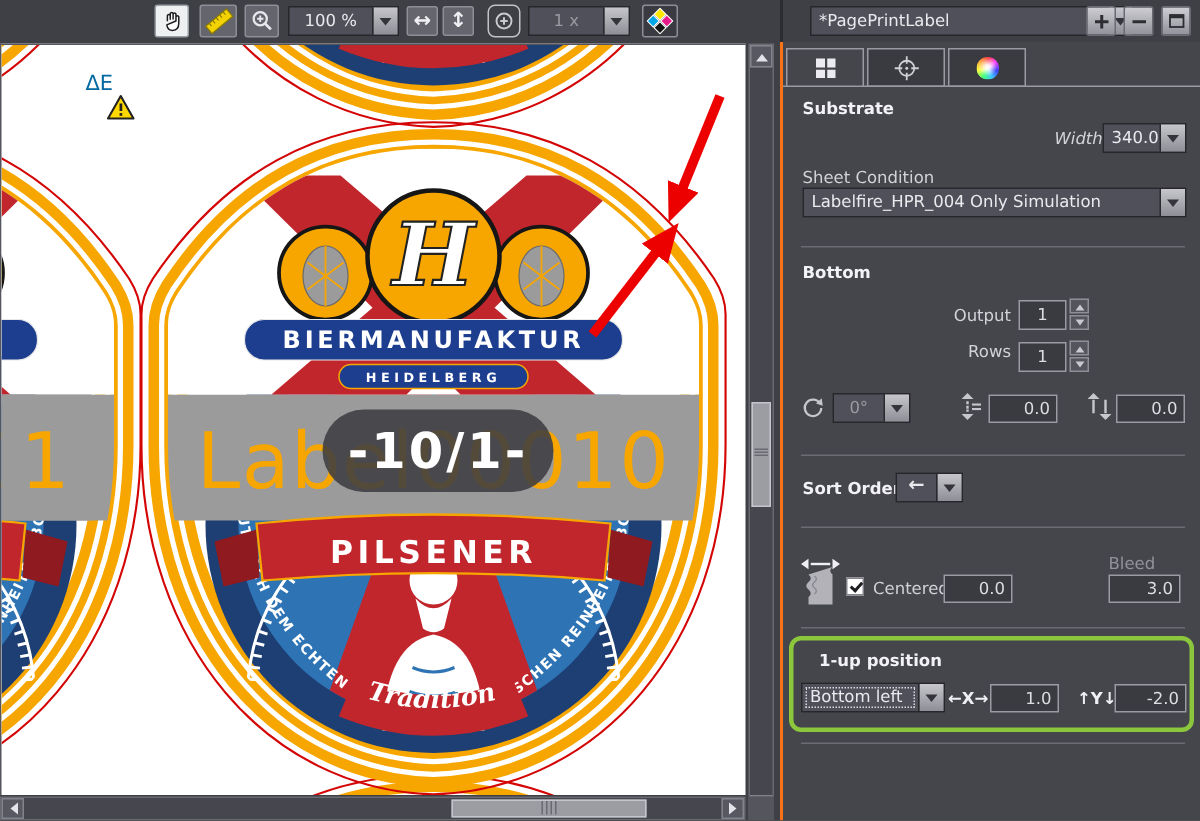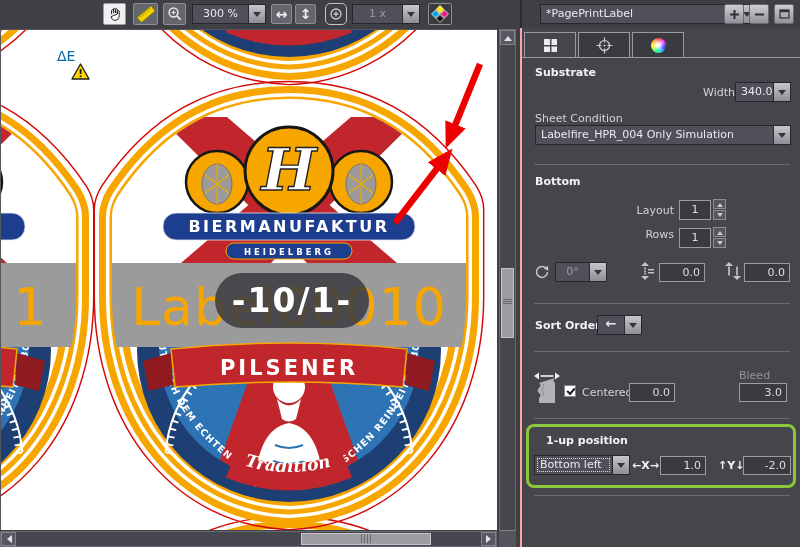--- a/index.html
+++ b/index.html
@@ -60,21 +60,21 @@
   .sthumb { position:absolute; background:#9b9da3; border:1px solid #c4c6cc; }
   .gripv { width:9px; height:1px; background:#6a6a72; margin:1px auto; }
   .griph { width:1px; height:9px; background:#6a6a72; margin:0 1px; display:inline-block; }
   .t-up{width:0;height:0;border:4px solid transparent;border-bottom:5px solid #e3e3e9;margin-bottom:3px;}
   .t-dn{width:0;height:0;border:4px solid transparent;border-top:5px solid #e3e3e9;margin-top:3px;}
   .t-lf{width:0;height:0;border:4px solid transparent;border-right:5px solid #e3e3e9;margin-right:3px;}
   .t-rt{width:0;height:0;border:4px solid transparent;border-left:5px solid #e3e3e9;margin-left:3px;}
 
   
   #panel { position:absolute; left:520px; top:28px; width:280px; height:519px; background:#45454c;
-           border-left:2px solid #fca5a5; }
+           border-left:2px solid #f97316; }
   .tab { position:absolute; top:4px; width:52px; height:26px; background:#3a3a41;
          border:1px solid #9a9aa2; display:flex; align-items:center; justify-content:center; }
   .tab.active { background:#45454c; border-bottom-color:#45454c; }
   #tabline { position:absolute; top:29px; left:0; width:280px; height:1px; background:#9a9aa2; }
   #greenbox { position:absolute; left:4px; top:396px; width:270px; height:64px;
               border:3px solid #8cc63c; border-radius:8px; }
   .colorwheel { width:15px; height:15px; border-radius:50%;
      background: radial-gradient(circle at 50% 45%, rgba(255,255,255,0.95) 0 12%, rgba(255,255,255,0) 55%),
                  conic-gradient(#ff4040,#ff40ff,#4040ff,#40c8ff,#40ff80,#f8ff40,#ffb040,#ff4040);
      filter: blur(0.4px); }
@@ -103,21 +103,21 @@
 
     <div class="tbtn" style="left:163px;top:3px;width:23px;height:22px;">
       <svg width="16" height="16" viewBox="0 0 16 16">
         <circle cx="6.5" cy="6.5" r="4.4" fill="none" stroke="#e8e8ec" stroke-width="1.5"></circle>
         <path d="M4.4,6.5 h4.2 M6.5,4.4 v4.2" stroke="#e8e8ec" stroke-width="1.2"></path>
         <path d="M9.8,9.8 L13.6,13.6" stroke="#e8e8ec" stroke-width="1.8"></path>
       </svg>
     </div>
 
     <div class="dd" style="left:192px;top:4px;width:74px;">
-      <div class="dd-val" style="text-align:center;">300 %</div>
+      <div class="dd-val" style="text-align:center;">100 %</div>
       <div class="dd-btn">
           <div class="tri-dn"></div>
         </div>
     </div>
 
     <div class="tbtn" style="left:271px;top:4px;width:21px;height:20px;">
       <span style="color:#f0f0f4;font-size:14px;font-weight:bold;">↔</span>
     </div>
     <div class="tbtn" style="left:295px;top:4px;width:21px;height:20px;">
       <span style="color:#f0f0f4;font-size:14px;font-weight:bold;">↕</span>
@@ -338,41 +338,41 @@
         <path d="M8.5,0.5 v5 M8.5,11.5 v5 M0.5,8.5 h5 M11.5,8.5 h5" stroke="#cfcfd5" stroke-width="1.2"></path>
         <circle cx="8.5" cy="8.5" r="1" fill="#cfcfd5"></circle>
       </svg>
     </div>
     <div class="tab" style="left:110px;">
       <div class="colorwheel"></div>
     </div>
     <div id="tabline"></div>
 
     <div class="hdr" style="left:13px;top:38px;">Substrate</div>
-    <div class="lbl" style="left:181px;top:58px;">Width</div>
+    <div class="lbl" style="left:181px;top:58px;font-style:italic;">Width</div>
     <div class="dd" style="left:213px;top:54px;width:56px;">
       <div class="dd-val">340.0</div>
       <div class="dd-btn">
           <div class="tri-dn"></div>
         </div>
     </div>
 
     <div class="lbl" style="left:13px;top:84px;">Sheet Condition</div>
     <div class="dd" style="left:13px;top:97px;width:256px;gap:33px;">
       <div class="dd-val">Labelfire_HPR_004 Only Simulation</div>
       <div class="dd-btn">
           <div class="tri-dn"></div>
         </div>
     </div>
 
     <div class="sep" style="top:136px;"></div>
 
     <div class="hdr" style="left:13px;top:147px;">Bottom</div>
 
-    <div class="lbl" style="left:60px;top:176px;width:92px;text-align:right;">Layout</div>
+    <div class="lbl" style="left:60px;top:176px;width:92px;text-align:right;">Output</div>
     <div class="spinbox" style="left:157px;top:172px;">1</div>
     <div class="spincol" style="left:191px;top:171px;">
       <div class="spinbtn">
           <div class="tri-up-s"></div>
         </div>
       <div class="spinbtn">
           <div class="tri-dn-s"></div>
         </div>
     </div>
 

